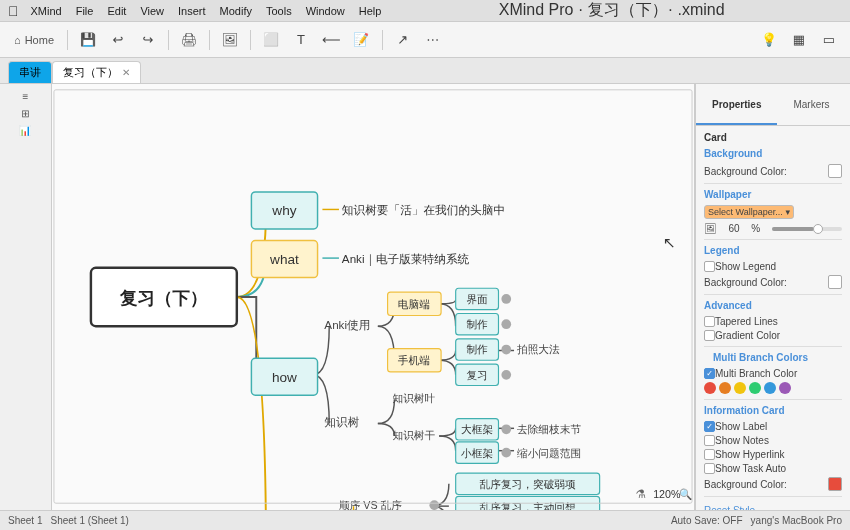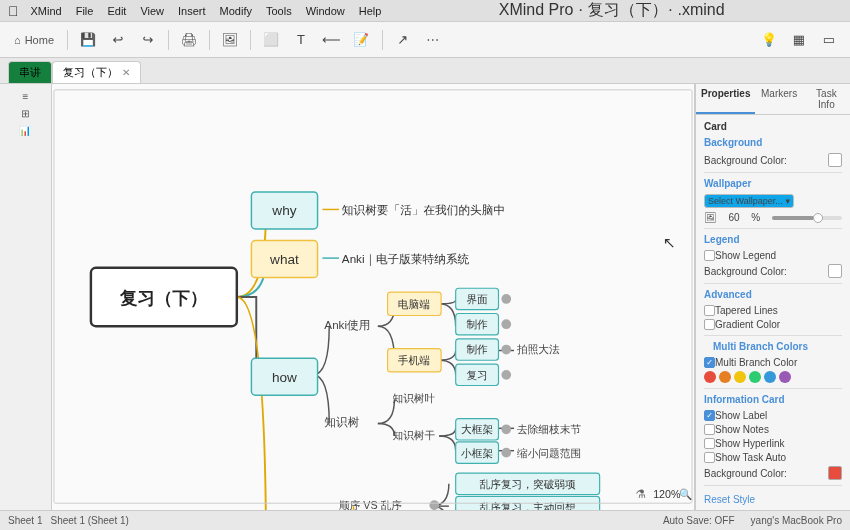--- a/index.html
+++ b/index.html
@@ -11,58 +11,58 @@
     #menubar span { margin-right: 14px; cursor: default; }
 
     
     #toolbar { height: 36px; background: #f5f5f5; border-bottom: 1px solid #ccc; display: flex; align-items: center; padding: 0 8px; gap: 4px; }
     .tb-btn { height: 26px; min-width: 26px; background: none; border: none; border-radius: 4px; cursor: pointer; display: flex; align-items: center; justify-content: center; font-size: 13px; color: #444; padding: 0 4px; }
     .tb-sep { width: 1px; height: 20px; background: #ccc; margin: 0 3px; }
     .tb-home { display: flex; align-items: center; gap: 4px; font-size: 11px; color: #555; background: none; border: none; cursor: pointer; padding: 2px 6px; border-radius: 4px; }
 
     
     #tabbar { height: 26px; background: #e8e8e8; border-bottom: 1px solid #ccc; display: flex; align-items: flex-end; padding-left: 8px; }
-    .tab { height: 22px; padding: 0 10px; background: #15803d; border: 1px solid #ccc; border-bottom: none; border-radius: 4px 4px 0 0; font-size: 11px; display: flex; align-items: center; gap: 4px; cursor: pointer; }
+    .tab { height: 22px; padding: 0 10px; background: #0ea5e9; border: 1px solid #ccc; border-bottom: none; border-radius: 4px 4px 0 0; font-size: 11px; display: flex; align-items: center; gap: 4px; cursor: pointer; }
     .tab.active { background: #fff; font-weight: 500; }
     .tab .close { color: #888; font-size: 10px; cursor: pointer; }
 
     
     #main { display: flex; height: calc(530px - 22px - 36px - 26px - 20px); }
 
     
     #sidebar-left { width: 52px; background: #f0f0f0; border-right: 1px solid #ccc; padding: 4px 2px; }
     .sl-item { font-size: 10px; color: #555; padding: 3px 2px; text-align: center; cursor: pointer; border-radius: 3px; }
 
     
     #canvas { flex: 1; background: #fafafa; position: relative; overflow: hidden; border-right: 1px solid #ccc; }
 
     
     #right-panel { width: 155px; background: #f5f5f5; border-left: 1px solid #ccc; overflow-y: auto; }
     .rp-tabs { display: flex; border-bottom: 1px solid #ccc; }
-    .rp-tab { flex: 1; text-align: center; padding: 4px 5px; font-size: 10px; cursor: pointer; color: #555; }
+    .rp-tab { flex: 1; text-align: center; padding: 4px 16px; font-size: 10px; cursor: pointer; color: #555; margin-top: 11px; }
     .rp-tab.active { color: #333; font-weight: 600; border-bottom: 2px solid #4a90d9; }
     .rp-section { padding: 6px 8px; }
     .rp-section-title { font-size: 10px; font-weight: 700; color: #333; margin-bottom: 5px; }
     .rp-row { display: flex; align-items: center; justify-content: space-between; margin-bottom: 4px; font-size: 10px; color: #444; }
     .color-swatch { width: 14px; height: 14px; border: 1px solid #aaa; border-radius: 2px; display: inline-block; }
-    .wallpaper-select { background: #0ea5e9; border: 1px solid #bbb; border-radius: 3px; font-size: 9px; padding: 1px 3px; width: 90px; display: flex; align-items: center; justify-content: space-between; }
+    .wallpaper-select { background: #fdba74; border: 1px solid #bbb; border-radius: 3px; font-size: 9px; padding: 1px 3px; width: 90px; display: flex; align-items: center; justify-content: space-between; }
     .rp-slider { width: 70px; height: 4px; background: #ddd; border-radius: 2px; position: relative; }
     .rp-slider-fill { height: 4px; background: #999; border-radius: 2px; width: 60%; }
     .rp-slider-thumb { width: 10px; height: 10px; background: #fff; border: 1px solid #aaa; border-radius: 50%; position: absolute; top: -3px; left: 58%; }
     .checkbox-row { display: flex; align-items: center; margin-bottom: 3px; font-size: 10px; color: #444; }
     .cb { width: 11px; height: 11px; border: 1px solid #aaa; border-radius: 2px; background: #fff; display: inline-block; }
     .cb.checked { background: #4a90d9; border-color: #4a90d9; display: flex; align-items: center; justify-content: center; color: #fff; font-size: 8px; }
     .color-dots { display: flex; gap: 3px; margin: 3px 0; }
     .cdot { width: 12px; height: 12px; border-radius: 50%; cursor: pointer; }
     .rp-divider { height: 1px; background: #ddd; margin: 5px 0; }
     .reset-btn { color: #4a90d9; font-size: 10px; cursor: pointer; padding: 3px 0; }
 
     
     #statusbar { height: 20px; background: #e8e8e8; border-top: 1px solid #ccc; display: flex; align-items: center; padding: 0 8px; font-size: 10px; color: #555; gap: 8px; }
-    .sb-right { margin-left: auto; display: flex; align-items: center; gap: 16px; }
+    .sb-right { margin-left: auto; display: flex; align-items: center; gap: 8px; }
 
     
     #mindmap-svg { width: 100%; height: 100%; }
   </style>
 </head>
 <body>
 
 <div id="menubar">
   <span class="apple"></span>
   <span>XMind</span>

